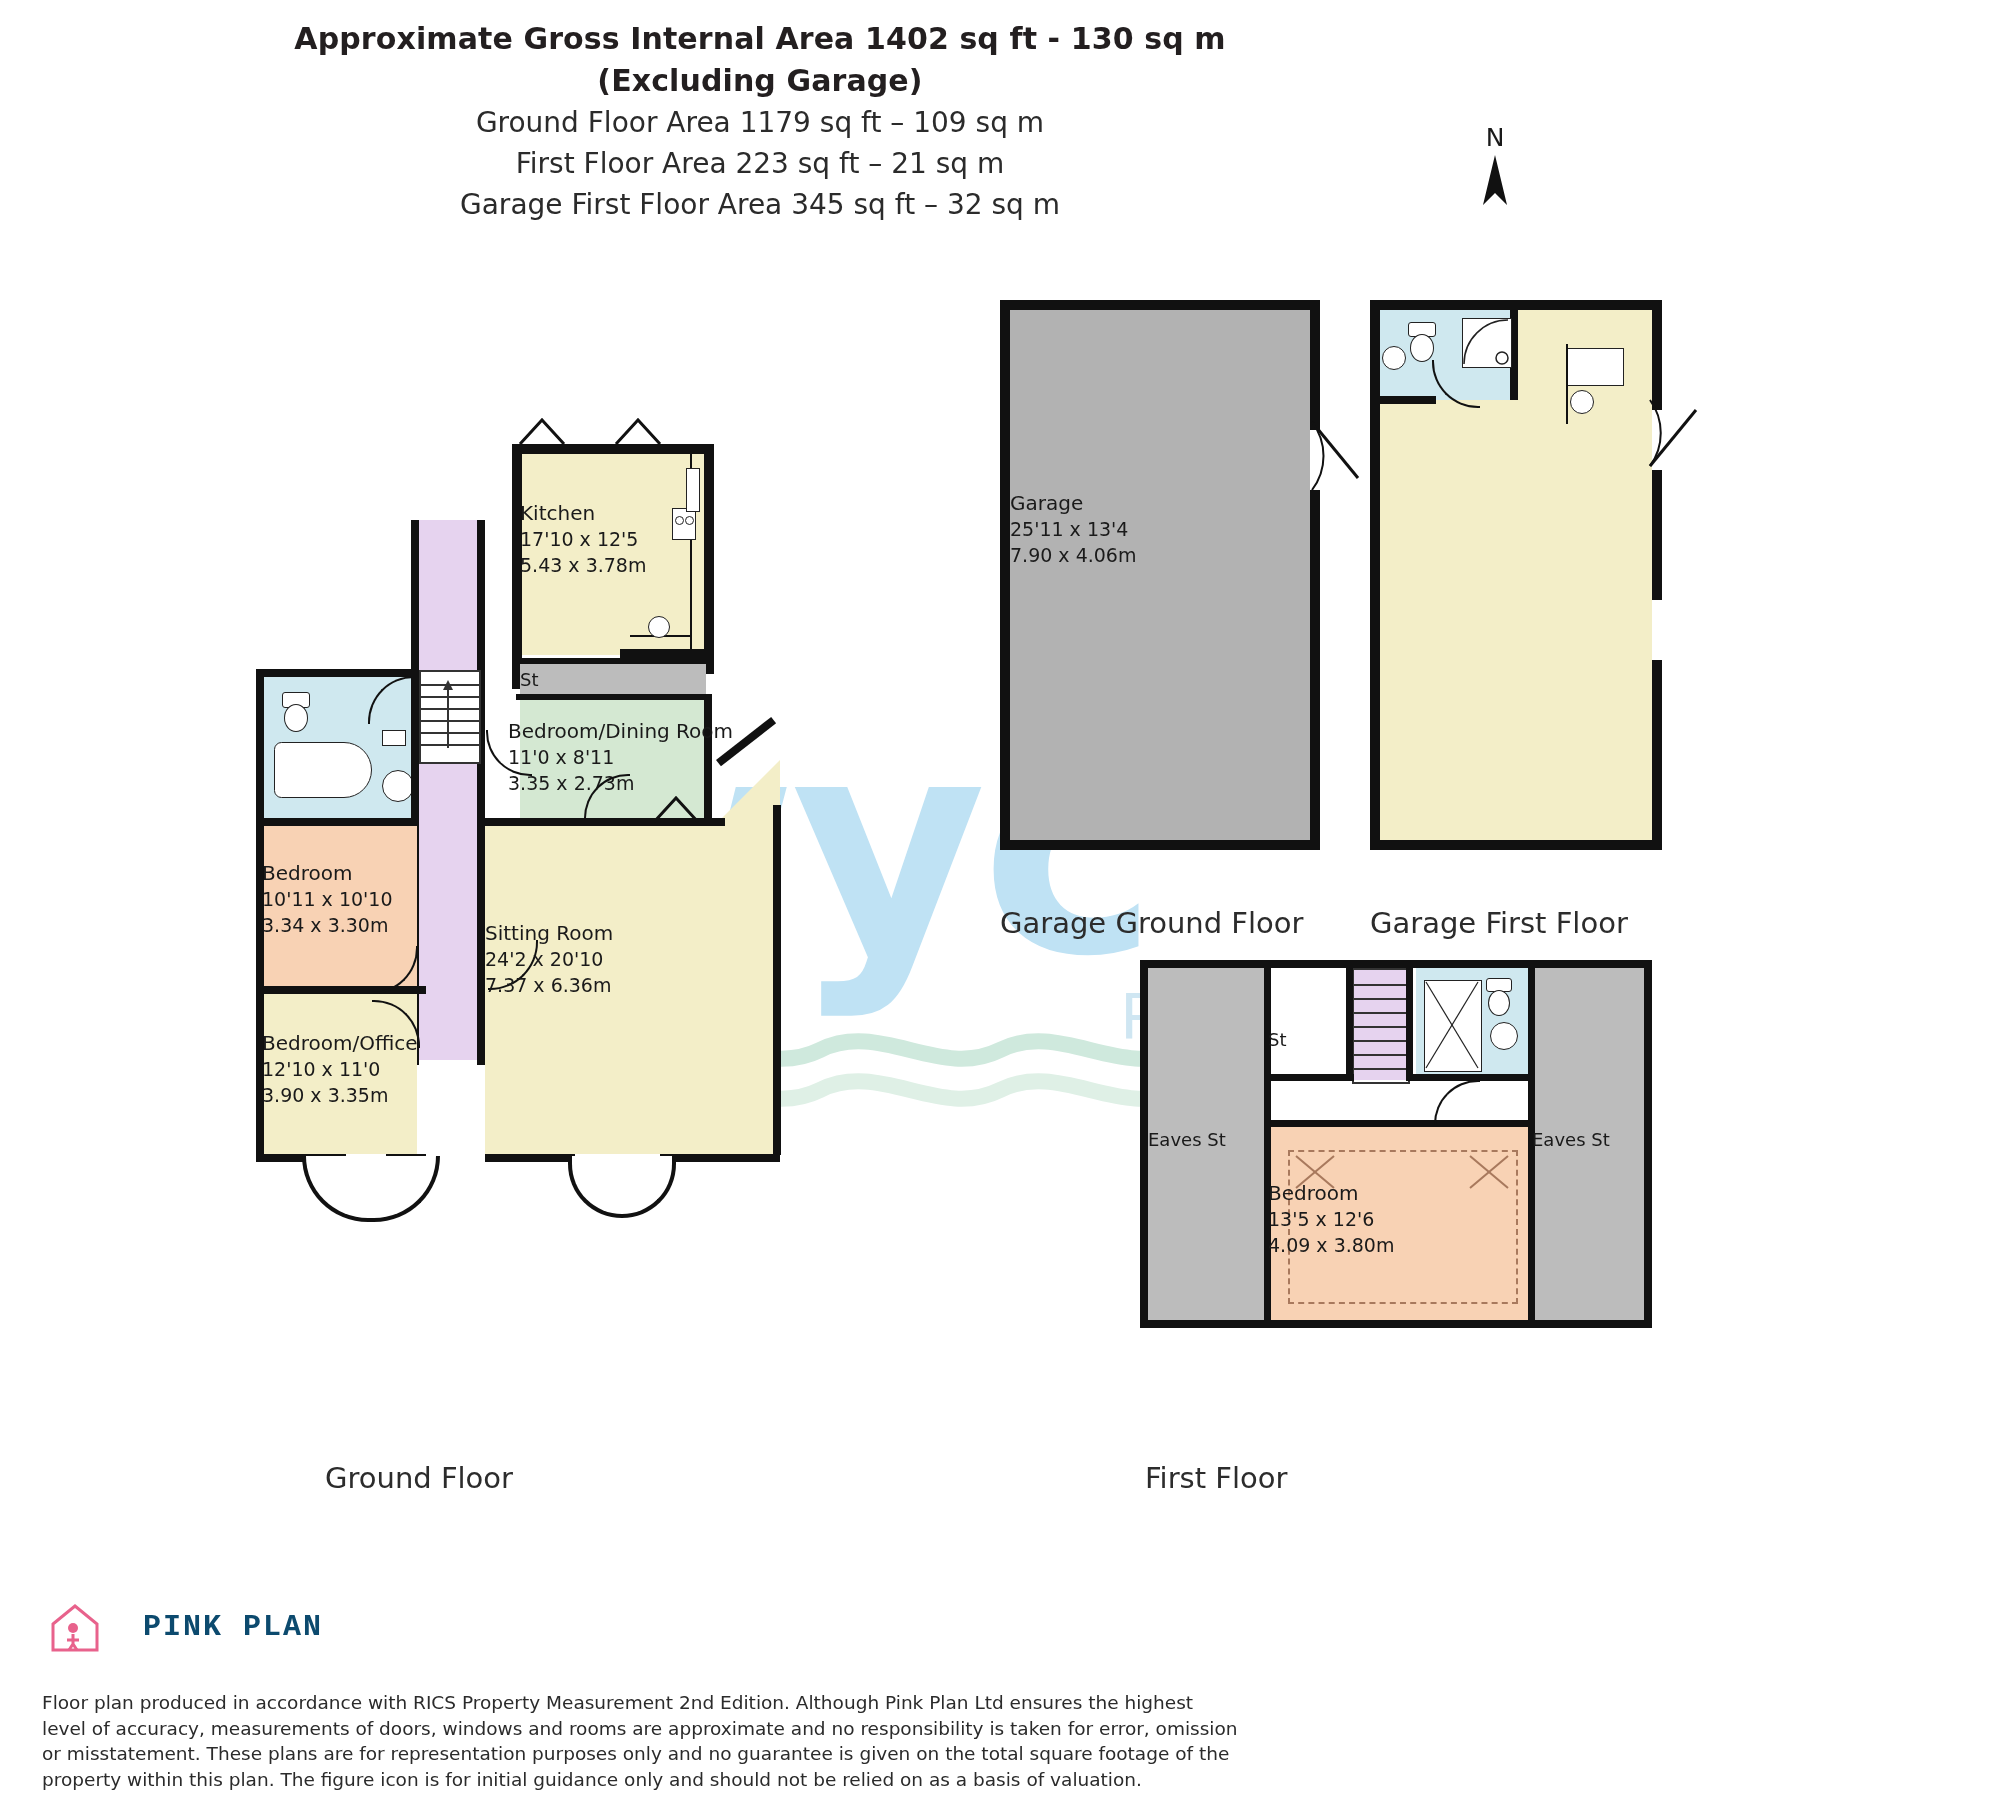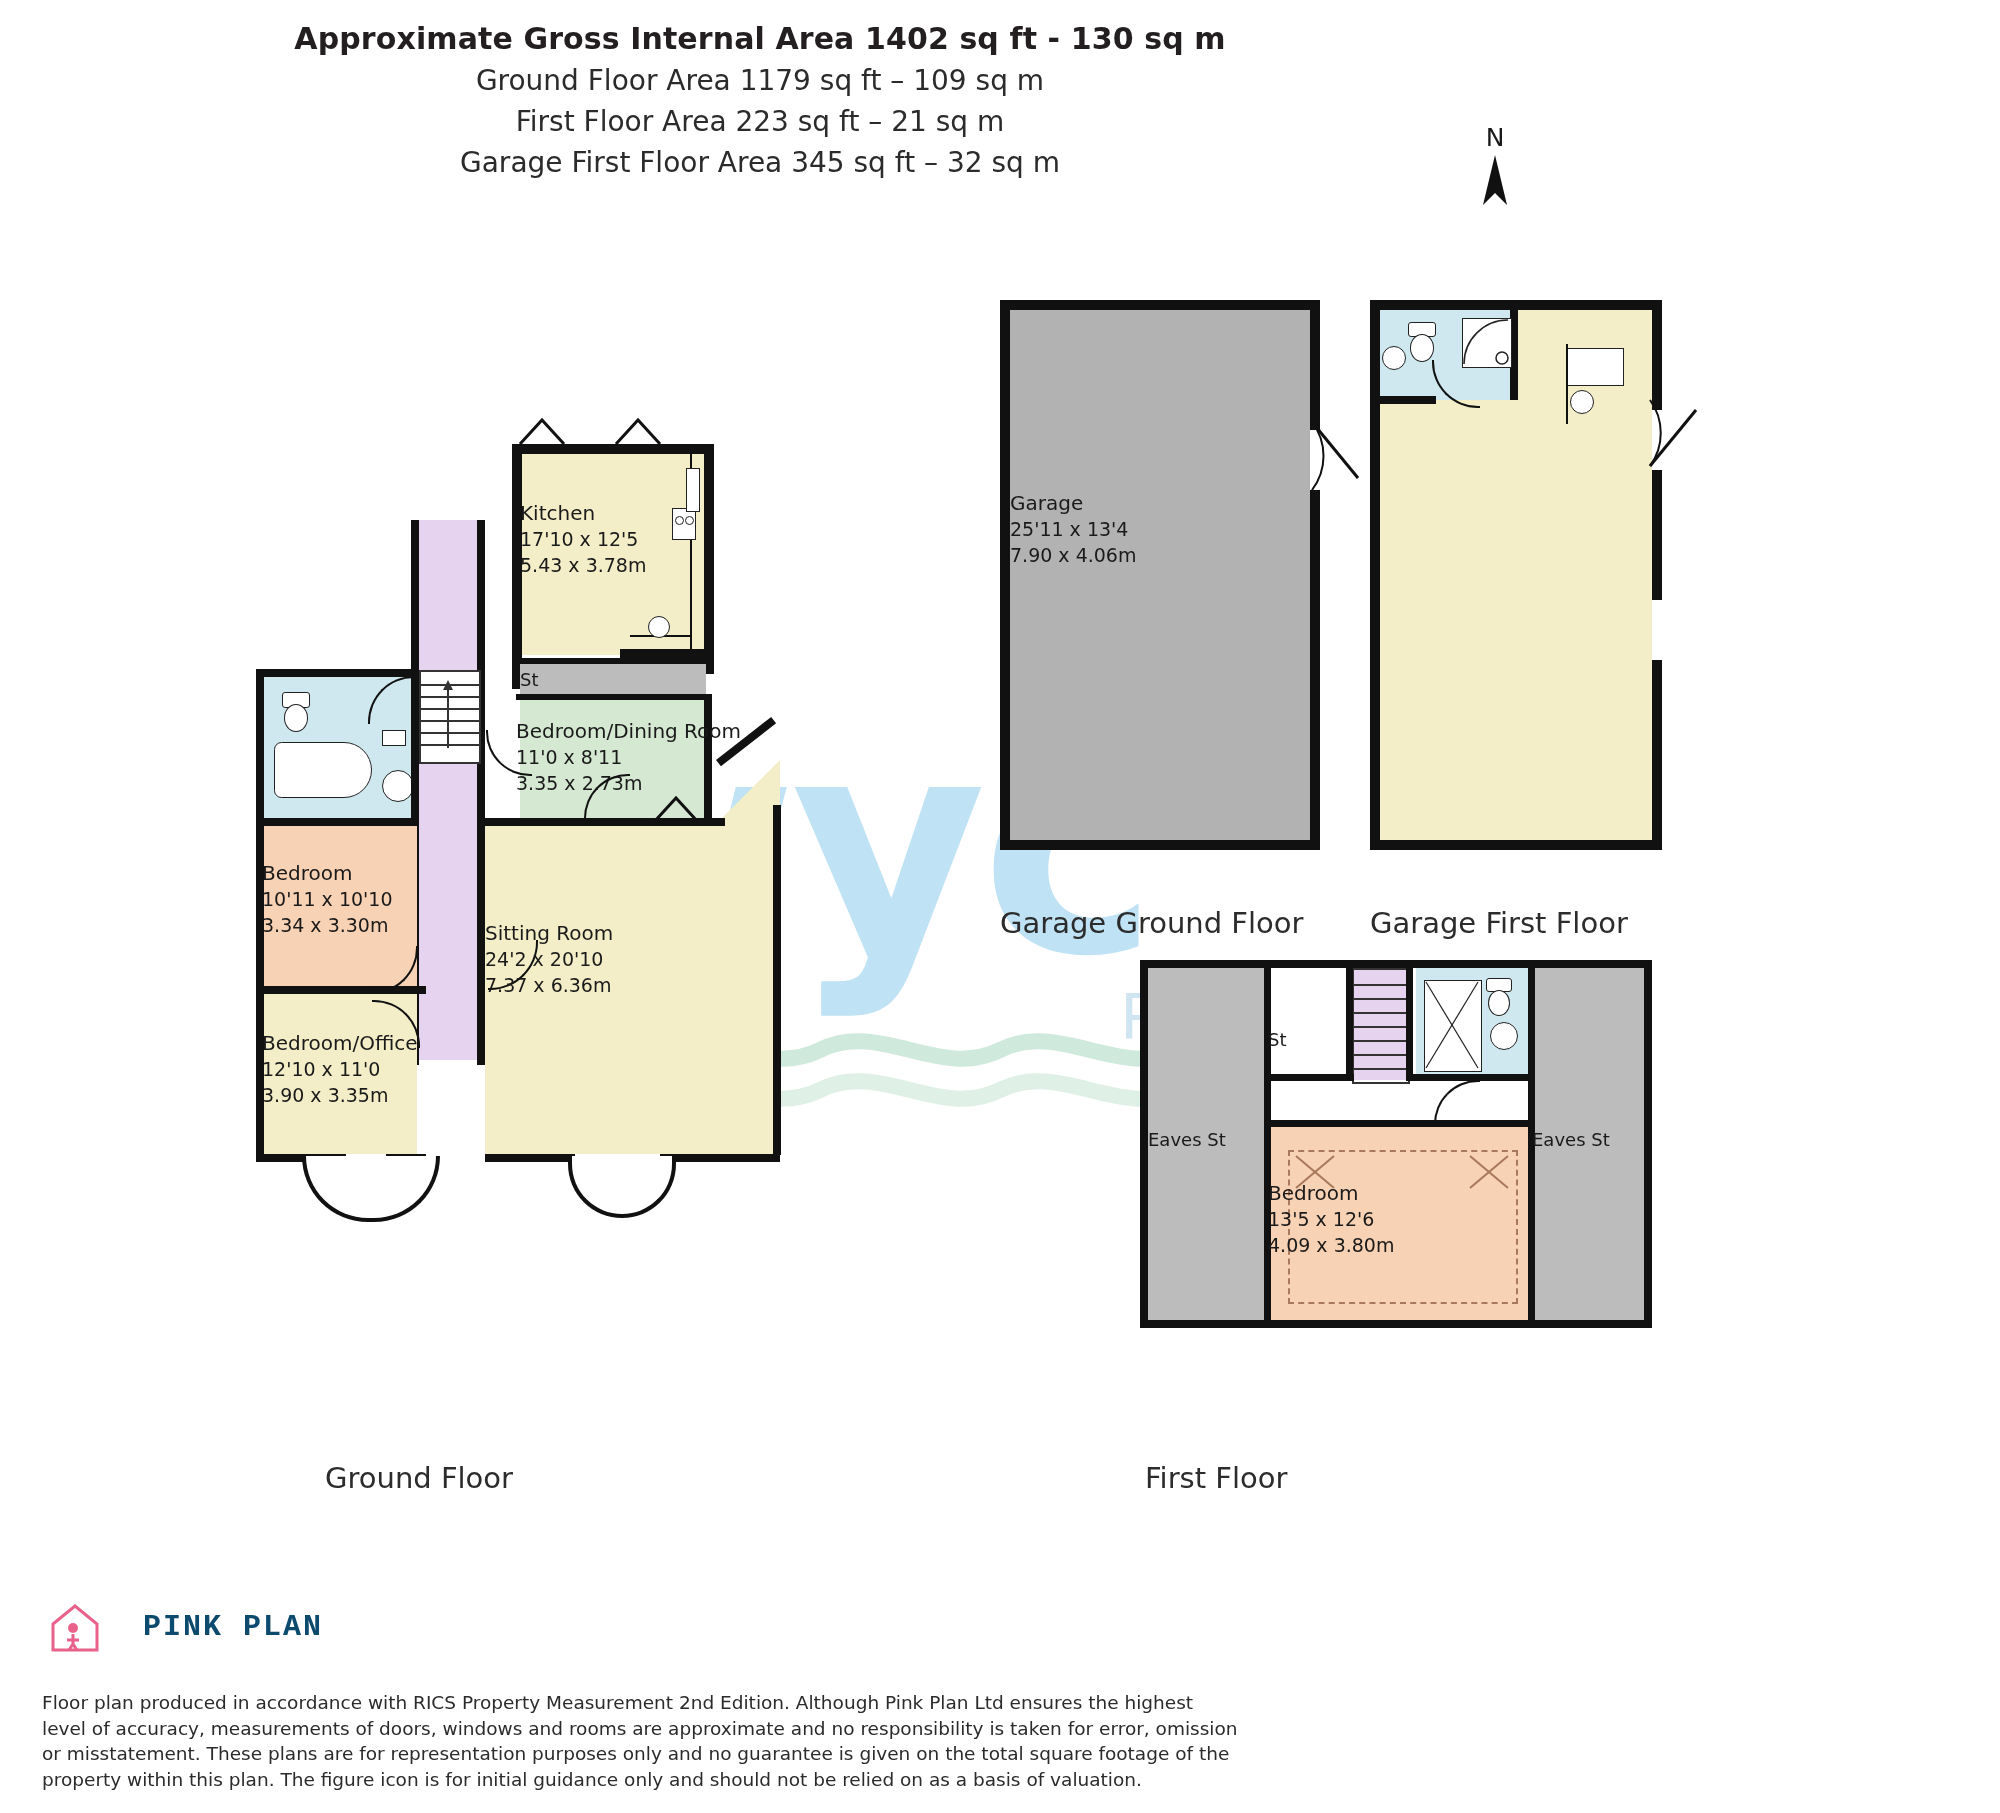--- a/index.html
+++ b/index.html
@@ -61,20 +61,21 @@
   #footerlogo .txt{position:absolute;left:98px;top:10px;font-size:30px;letter-spacing:2px;color:#0c4a6e;font-weight:bold;font-family:Liberation Mono, monospace;}
   #disclaimer{left:42px;top:1690px;width:1200px;font-size:18.5px;line-height:25.5px;color:#2b2b2b;}
 
   .doorarc{position:absolute;border:2px solid #111;border-radius:50%;}
 </style>
 </head>
 <body>
 
 <div id="header" class="abs">
   <div class="h1">Approximate Gross Internal Area 1402 sq ft - 130 sq m</div>
+  <div class="h1">(Excluding Garage)</div>
   <div class="h2">Ground Floor Area 1179 sq ft – 109 sq m</div>
   <div class="h2">First Floor Area 223 sq ft – 21 sq m</div>
   <div class="h2">Garage First Floor Area 345 sq ft – 32 sq m</div>
 </div>
 
 <div id="compass" class="abs">
   <div class="n">N</div>
   <svg width="40" height="60" viewBox="0 0 40 60">
     <polygon points="20,2 32,52 20,40 8,52" fill="#111"></polygon>
   </svg>
@@ -155,21 +156,21 @@
 
   <div class="room f-grey" style="left:200px;top:232px;width:186px;height:34px;"></div>
   <div class="wall" style="left:196px;top:228px;width:194px;height:6px;"></div>
   <div class="wall" style="left:196px;top:264px;width:194px;height:6px;"></div>
   <div class="lbl small" style="left:200px;top:238px;width:186px;">St</div>
 
   <div class="room f-green" style="left:200px;top:270px;width:186px;height:122px;"></div>
   <div class="wall" style="left:196px;top:388px;width:194px;height:8px;"></div>
   <div class="wall" style="left:384px;top:264px;width:8px;height:130px;"></div>
   <div class="doorarc" style="left:166px;top:300px;width:44px;height:44px;border-color:#111;border-top:none;border-right:none;border-radius:0 0 0 44px;"></div>
-  <div class="lbl" style="left:196px;top:288px;width:194px;">
+  <div class="lbl" style="left:188px;top:288px;width:194px;">
     <div class="nm">Bedroom/Dining Room</div>
     <div class="dim">11'0 x 8'11</div>
     <div class="dim">3.35 x 2.73m</div>
   </div>
 
   <div class="room f-peach" style="left:-58px;top:396px;width:155px;height:163px;"></div>
   <div class="wall" style="left:-64px;top:396px;width:8px;height:170px;"></div>
   <div class="wall" style="left:-64px;top:556px;width:170px;height:8px;"></div>
   <div class="doorarc" style="left:50px;top:516px;width:46px;height:46px;border-color:#111;border-top:none;border-left:none;border-radius:0 0 46px 0;"></div>
   <div class="lbl" style="left:-58px;top:430px;width:155px;">

